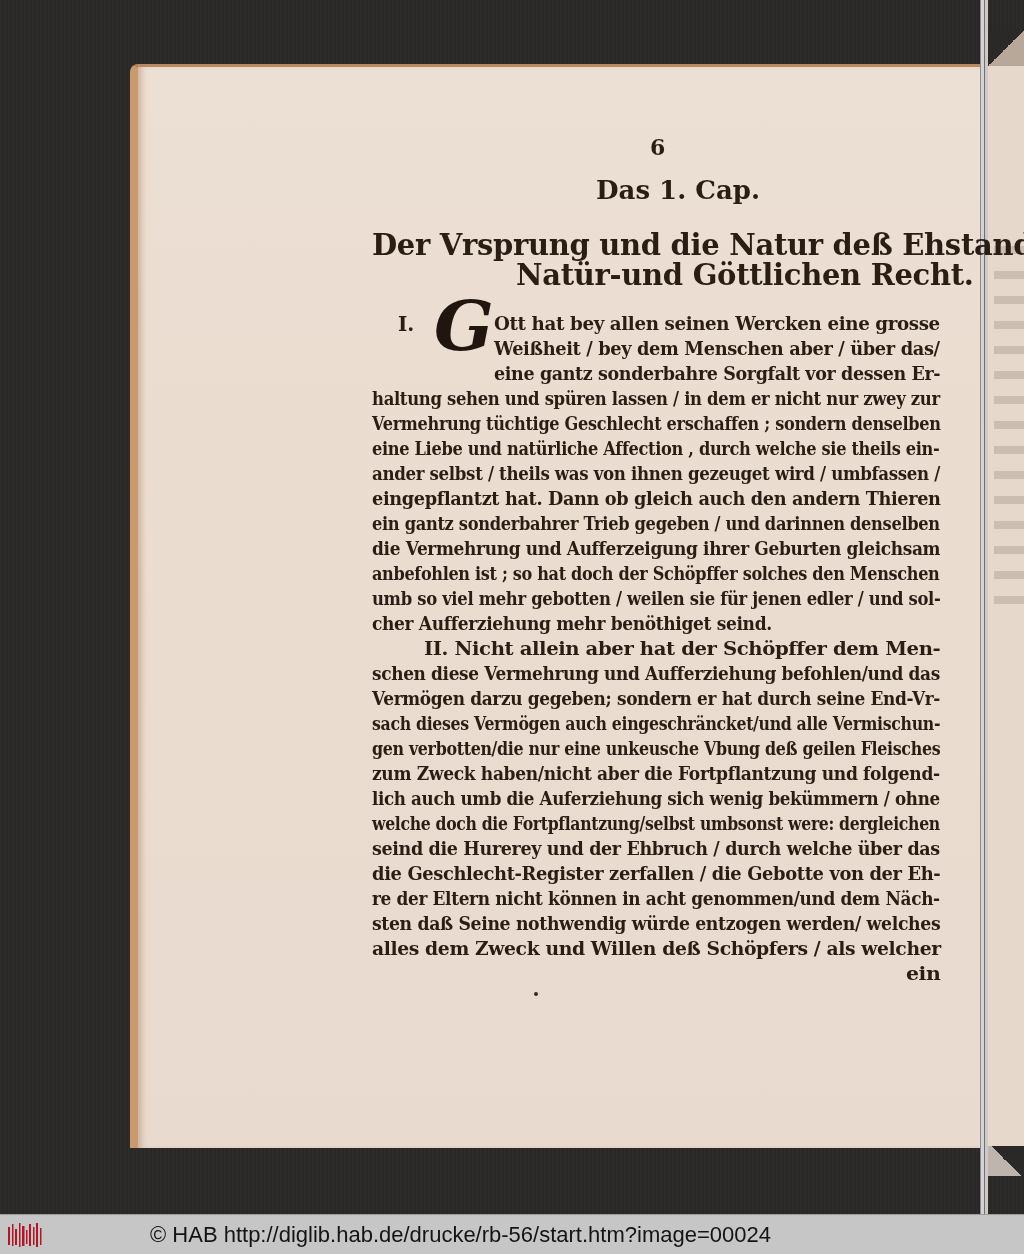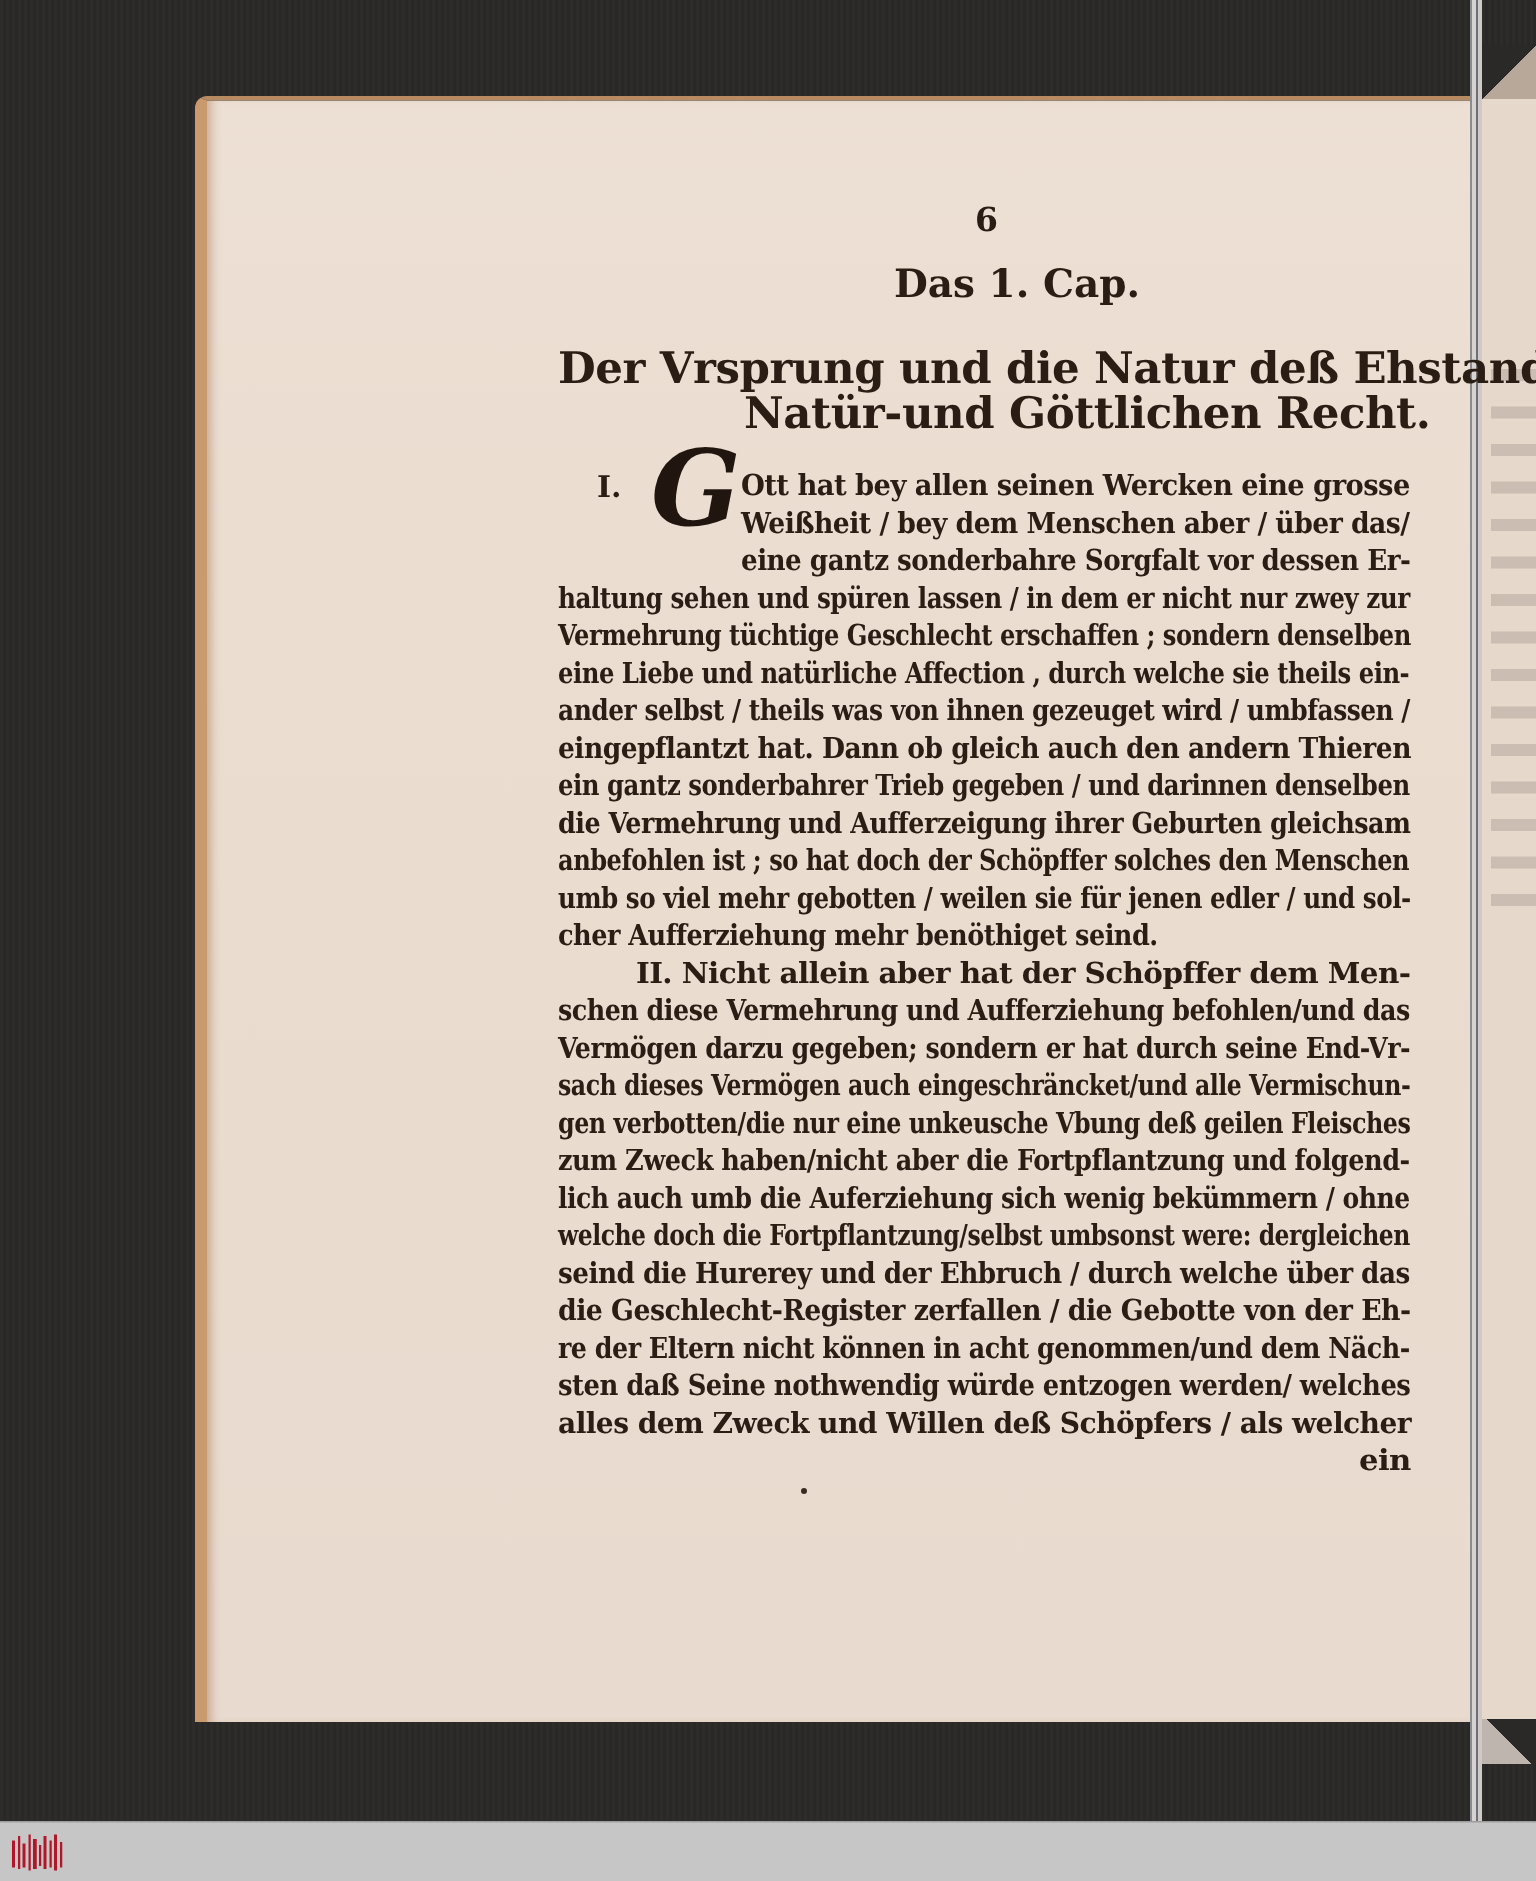--- a/index.html
+++ b/index.html
@@ -44,21 +44,21 @@
     }
 
     .text {
       position: absolute; color: #2a1d14;
       font-family: "DejaVu Serif", serif; font-weight: bold;
       white-space: nowrap;
     }
     .page-num { left: 650px; top: 134px; font-size: 22px; }
     .cap-label { left: 596px; top: 175px; font-size: 26px; font-weight: bold; }
     .title1 { left: 372px; top: 228px; font-size: 29px; letter-spacing: -0.3px; }
-    .title2 { left: 496px; top: 258px; font-size: 29px; letter-spacing: -0.3px; }
+    .title2 { left: 516px; top: 258px; font-size: 29px; letter-spacing: -0.3px; }
     .para-num { left: 398px; top: 312px; font-size: 20px; }
     .drop-cap {
       position: absolute; left: 434px; top: 296px; width: 56px; height: 62px;
       font-family: "DejaVu Serif", serif; font-size: 70px; line-height: 60px;
       color: #21160f; font-weight: bold; font-style: italic;
     }
     .body-line {
       position: absolute; font-size: 19.3px; letter-spacing: -0.4px;
       color: #2a1d14; font-weight: bold; white-space: nowrap;
       font-family: "DejaVu Serif", serif;
@@ -158,14 +158,15 @@
       <rect x="9" y="8" width="2" height="16"></rect>
       <rect x="13" y="2" width="1.5" height="24"></rect>
       <rect x="16" y="5" width="2.5" height="20"></rect>
       <rect x="20" y="9" width="1.5" height="14"></rect>
       <rect x="23" y="3" width="2" height="22"></rect>
       <rect x="27" y="6" width="1.5" height="18"></rect>
       <rect x="30" y="2" width="2" height="24"></rect>
       <rect x="34" y="7" width="1.5" height="17"></rect>
     </g>
   </svg>
+  <div class="footer-text">© HAB http://diglib.hab.de/drucke/rb-56/start.htm?image=00024</div>
   <div class="dfg">DFG</div>
 </div>
 
 </body></html>

